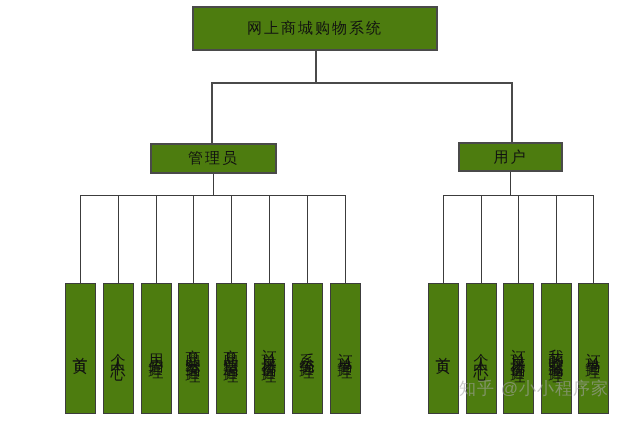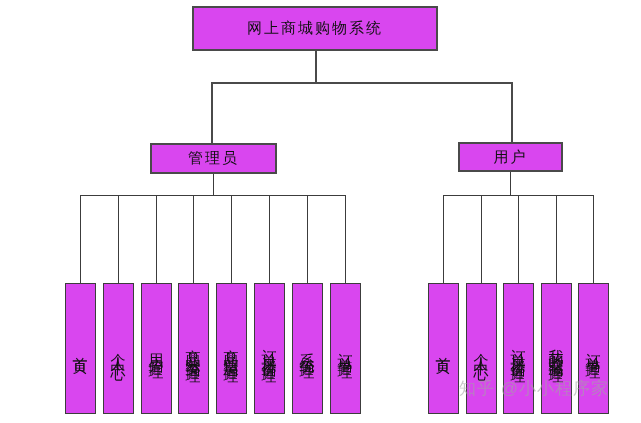--- a/index.html
+++ b/index.html
@@ -10,21 +10,21 @@
   }
   .canvas {
     position: relative;
     width: 641px;
     height: 423px;
     background: #ffffff;
     overflow: hidden;
   }
   .box {
     position: absolute;
-    background: #d946ef;
+    background: #4d7c0f;
     display: flex;
     align-items: center;
     justify-content: center;
     color: #111111;
     box-sizing: border-box;
   }
   .box.upper {
     border: 2px solid #4a4a4a;
     font-size: 15px;
     letter-spacing: 2px;

